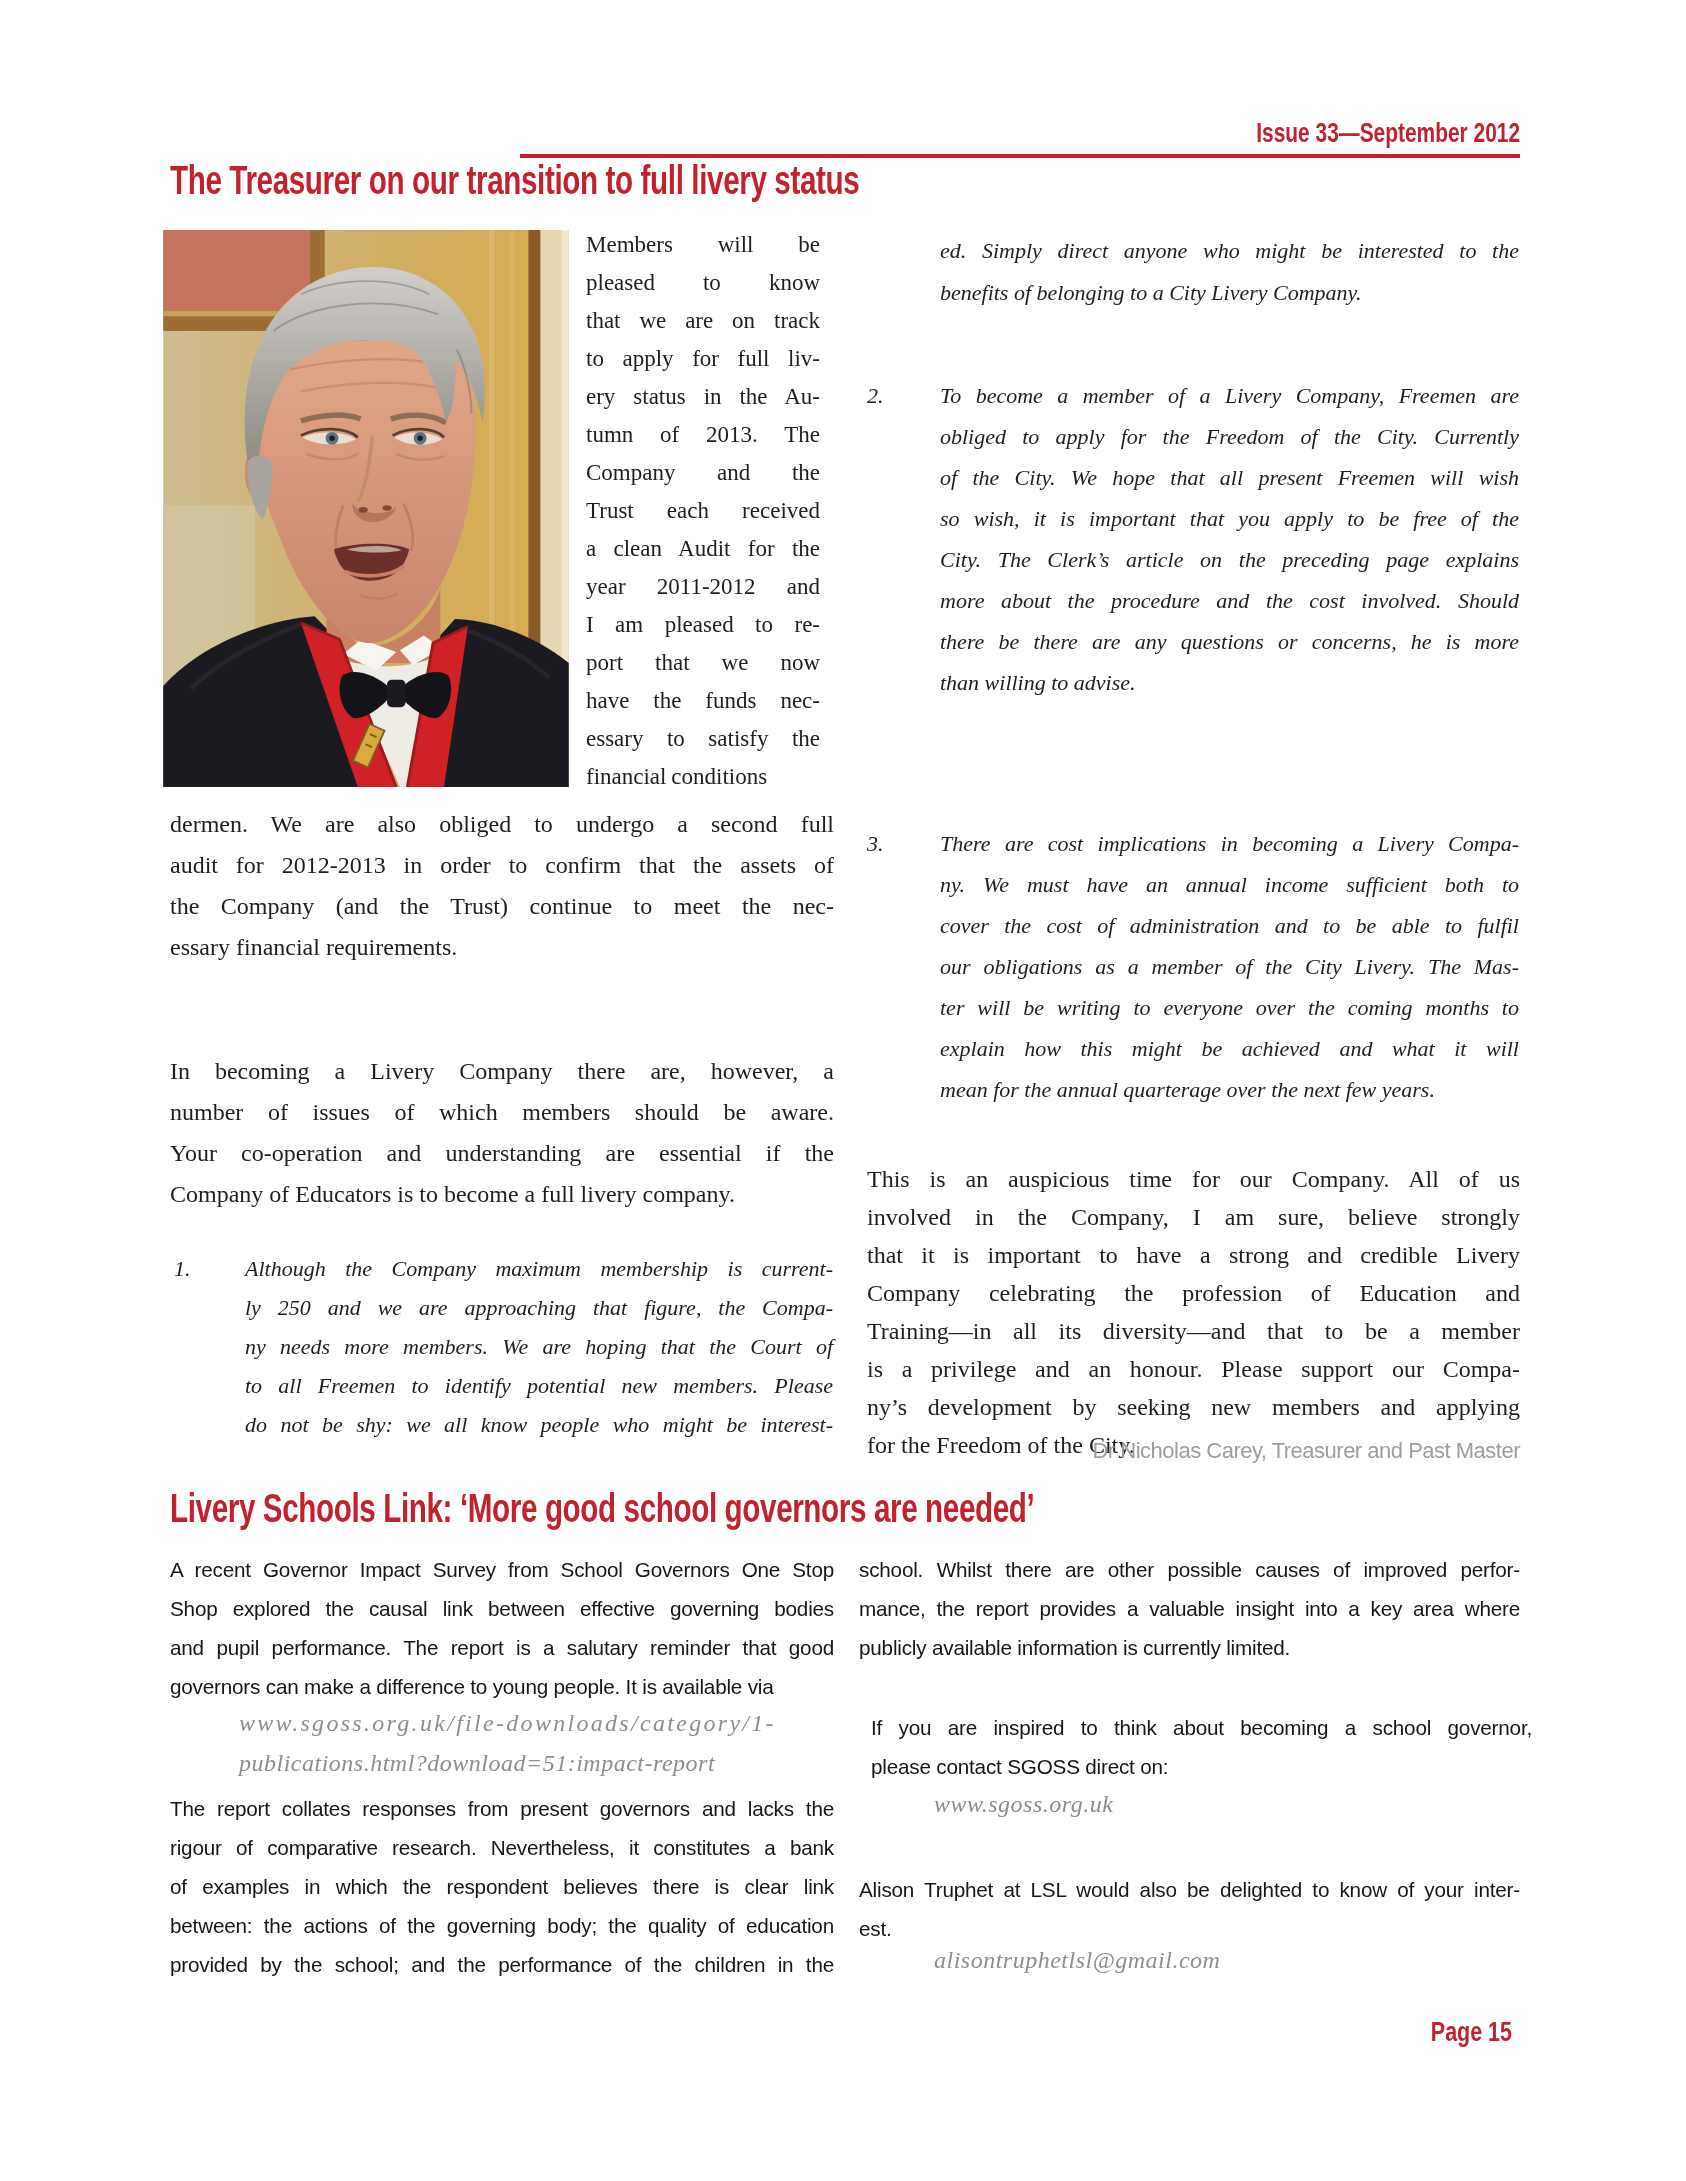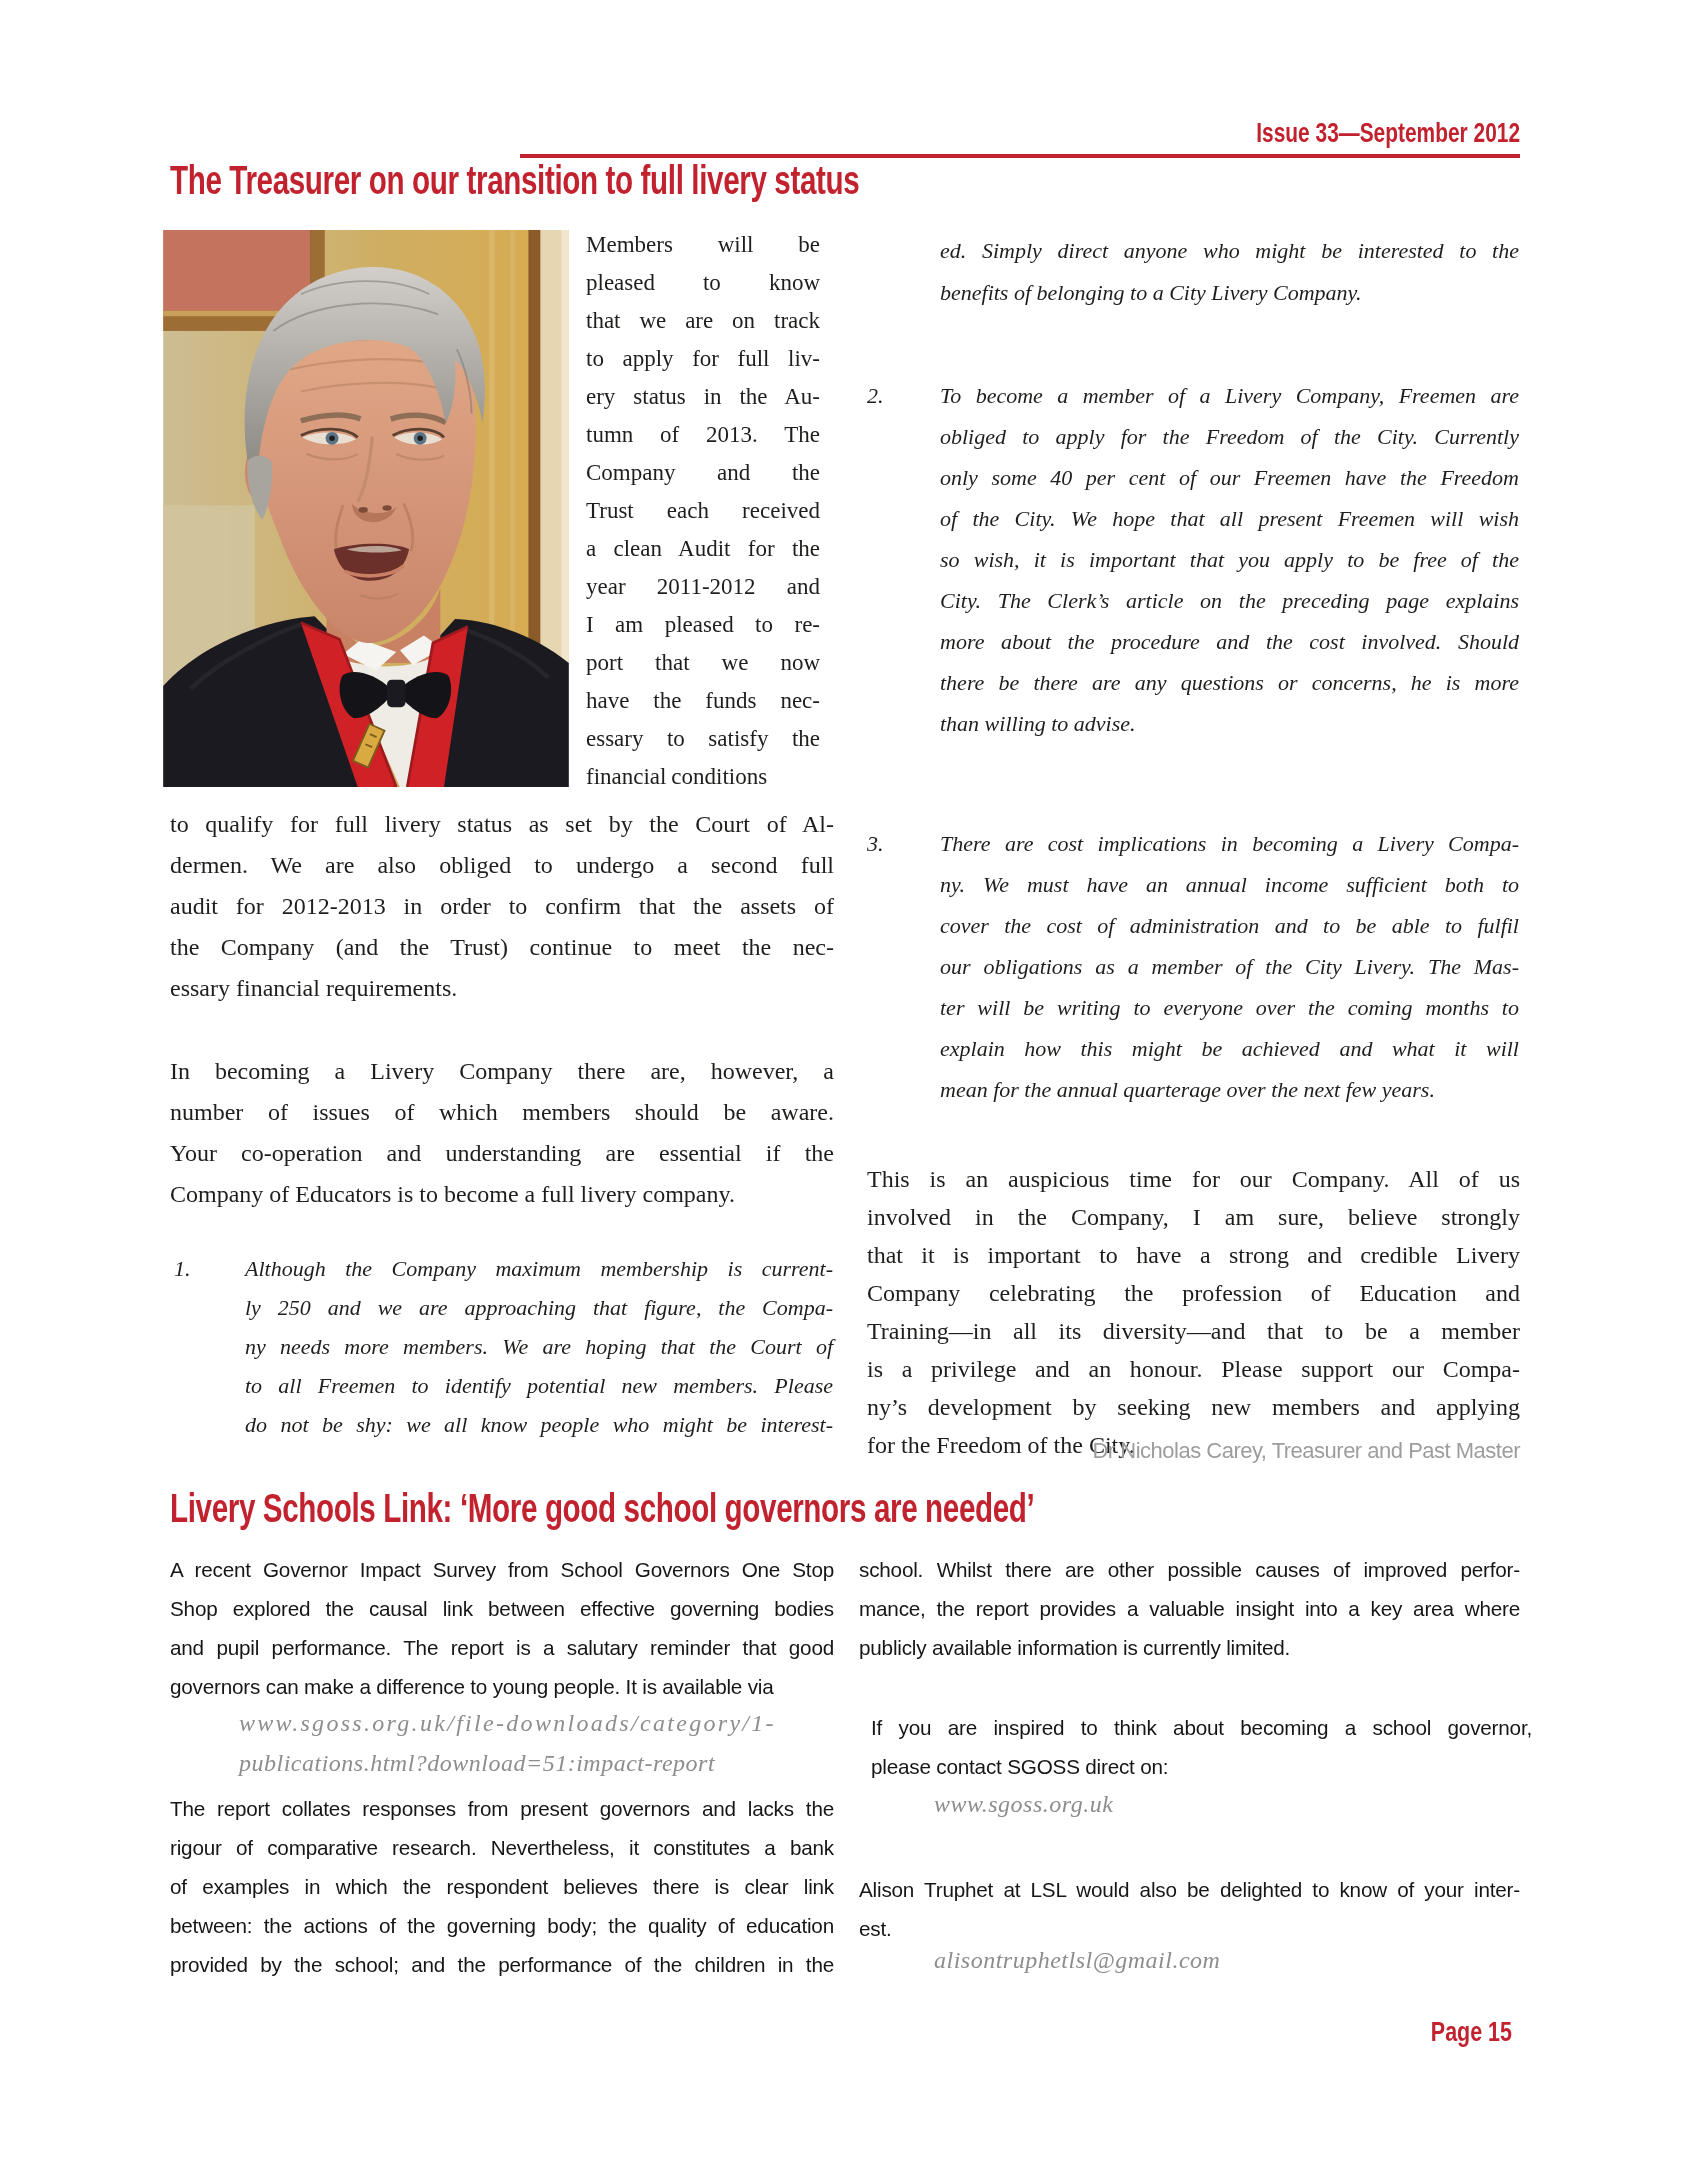--- a/index.html
+++ b/index.html
@@ -159,21 +159,20 @@
       <div class="jline">a clean Audit for the</div>
       <div class="jline">year 2011-2012 and</div>
       <div class="jline">I am pleased to re-</div>
       <div class="jline">port that we now</div>
       <div class="jline">have the funds nec-</div>
       <div class="jline">essary to satisfy the</div>
       <div class="jline">financial conditions</div>
     </div>
 
   <div class="abs serif-body last-left" style="left:170px;top:804px;width:664px;">
-      <div class="jline">to qualify for full livery status as set by the Court of Al-</div>
       <div class="jline">dermen. We are also obliged to undergo a second full</div>
       <div class="jline">audit for 2012-2013 in order to confirm that the assets of</div>
       <div class="jline">the Company (and the Trust) continue to meet the nec-</div>
       <div class="jline">essary financial requirements.</div>
     </div>
   <div class="abs serif-body last-left" style="left:170px;top:1051px;width:664px;">
       <div class="jline">In becoming a Livery Company there are, however, a</div>
       <div class="jline">number of issues of which members should be aware.</div>
       <div class="jline">Your co-operation and understanding are essential if the</div>
       <div class="jline">Company of Educators is to become a full livery company.</div>
@@ -190,21 +189,20 @@
 
   <div class="abs ital last-left" style="left:940px;top:230px;width:579px;line-height:42px;">
       <div class="jline">ed. Simply direct anyone who might be interested to the</div>
       <div class="jline">benefits of belonging to a City Livery Company.</div>
     </div>
 
   <div class="abs listnum" style="left:867px;top:375px;">2.</div>
   <div class="abs ital last-left" style="left:940px;top:375px;width:579px;">
       <div class="jline">To become a member of a Livery Company, Freemen are</div>
       <div class="jline">obliged to apply for the Freedom of the City. Currently</div>
-      <div class="jline">only some 40 per cent of our Freemen have the Freedom</div>
       <div class="jline">of the City. We hope that all present Freemen will wish</div>
       <div class="jline">so wish, it is important that you apply to be free of the</div>
       <div class="jline">City. The Clerk’s article on the preceding page explains</div>
       <div class="jline">more about the procedure and the cost involved. Should</div>
       <div class="jline">there be there are any questions or concerns, he is more</div>
       <div class="jline">than willing to advise.</div>
     </div>
 
   <div class="abs listnum" style="left:867px;top:823px;">3.</div>
   <div class="abs ital last-left" style="left:940px;top:823px;width:579px;">

